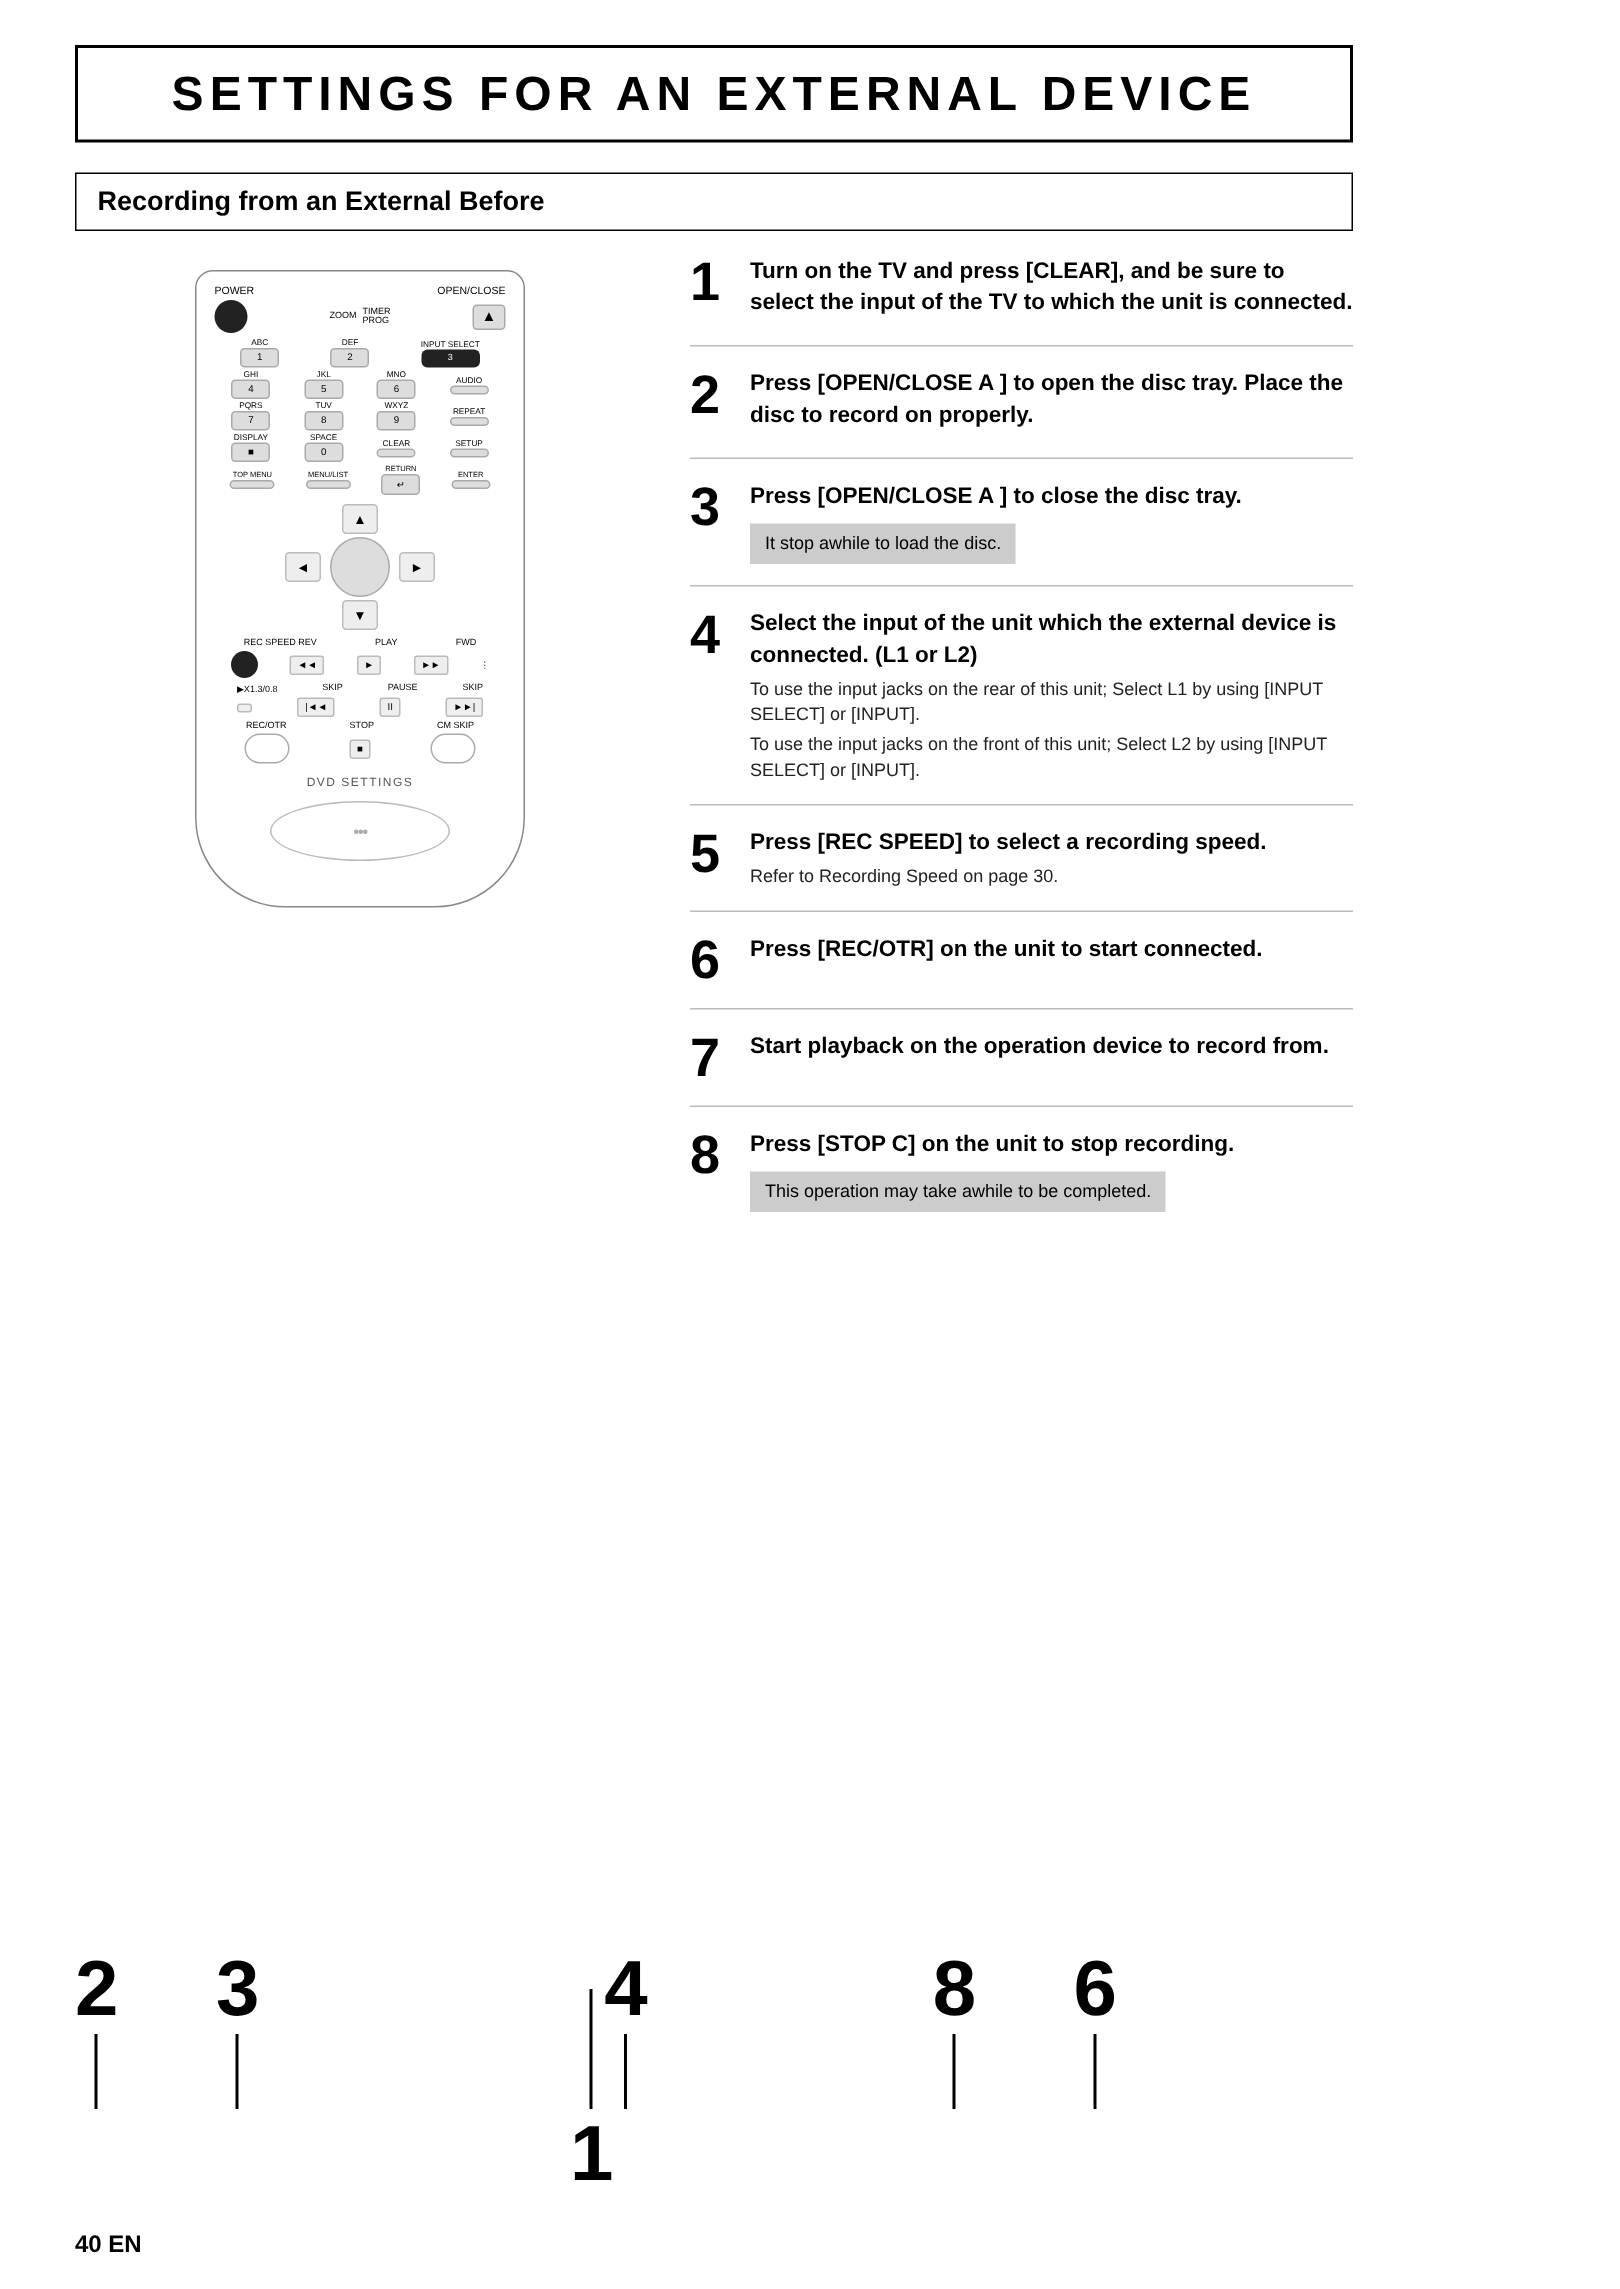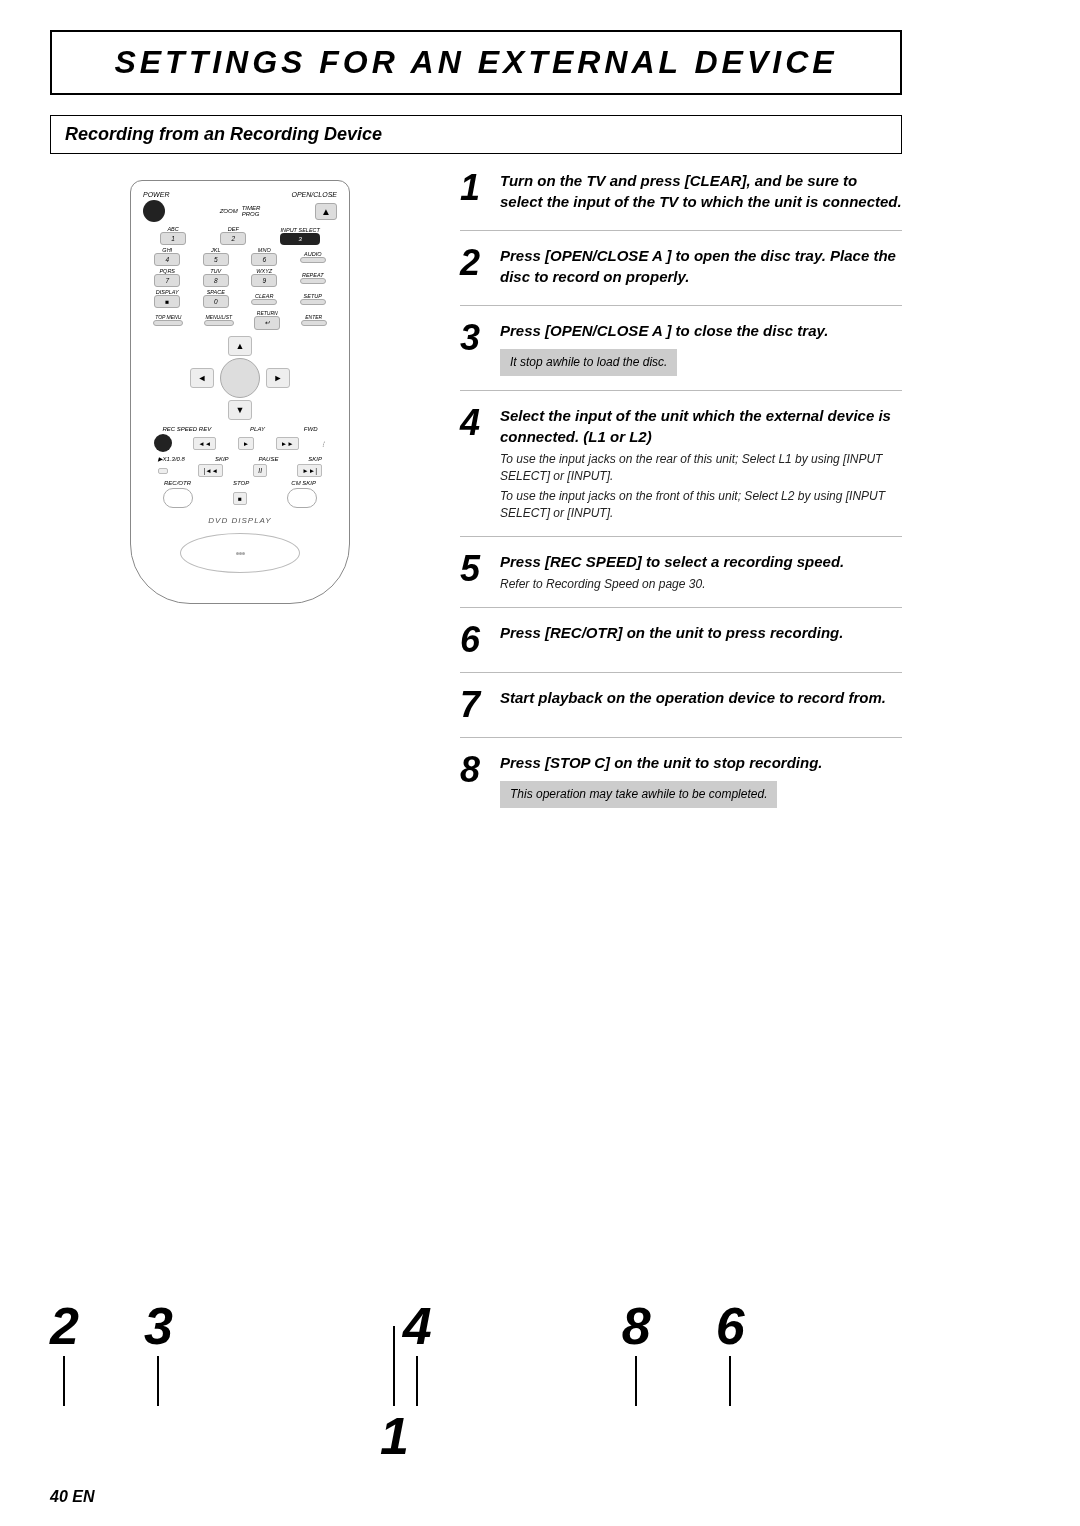--- a/index.html
+++ b/index.html
@@ -11,21 +11,20 @@
       color: #000;
       position: relative;
       overflow: hidden;
     }
 
     .page {
       width: 952px;
       height: 1526px;
       padding: 30px 50px;
       position: relative;
-      font-style: italic;
     }
 
     
     .page-title {
       text-align: center;
       font-size: 32px;
       font-weight: bold;
       letter-spacing: 4px;
       border: 2px solid #000;
       padding: 12px 20px;
@@ -263,21 +262,21 @@
       background: #aaa;
     }
   </style>
 </head>
 <body>
 
 <div class="page">
 
   <div class="page-title">SETTINGS FOR AN EXTERNAL DEVICE</div>
 
-  <div class="section-header">Recording from an Recording Device</div>
+  <div class="section-header">Recording from an External Before</div>
 
 
   <div class="main-layout">
 
     <div class="left-col">
       <div class="remote-container">
         <div class="remote">
 
           <div class="remote-top-labels">
             <span>POWER</span>
@@ -431,21 +430,21 @@
             <span>STOP</span>
             <span>CM SKIP</span>
           </div>
 
           <div class="remote-row" style="justify-content:space-around;align-items:center;margin-bottom:6px;">
             <div style="width:30px;height:20px;border:1px solid #aaa;border-radius:10px;"></div>
             <div class="pb-btn-rect">■</div>
             <div style="width:30px;height:20px;border:1px solid #aaa;border-radius:10px;"></div>
           </div>
 
-          <div class="remote-bottom-label">DVD DISPLAY</div>
+          <div class="remote-bottom-label">DVD SETTINGS</div>
 
           <div class="remote-bottom-oval">
             <div class="dots-row">
               <div class="dot"></div>
               <div class="dot"></div>
               <div class="dot"></div>
             </div>
           </div>
 
         </div>
@@ -489,21 +488,21 @@
         <div class="step-num">5</div>
         <div class="step-content">
           <div class="step-main">Press [REC SPEED] to select a recording speed.</div>
           <div class="step-note">Refer to  Recording Speed  on page 30.</div>
         </div>
       </div>
 
       <div class="step">
         <div class="step-num">6</div>
         <div class="step-content">
-          <div class="step-main">Press [REC/OTR] on the unit to press recording.</div>
+          <div class="step-main">Press [REC/OTR] on the unit to start connected.</div>
         </div>
       </div>
 
       <div class="step">
         <div class="step-num">7</div>
         <div class="step-content">
           <div class="step-main">Start playback on the operation device to record from.</div>
         </div>
       </div>
 

